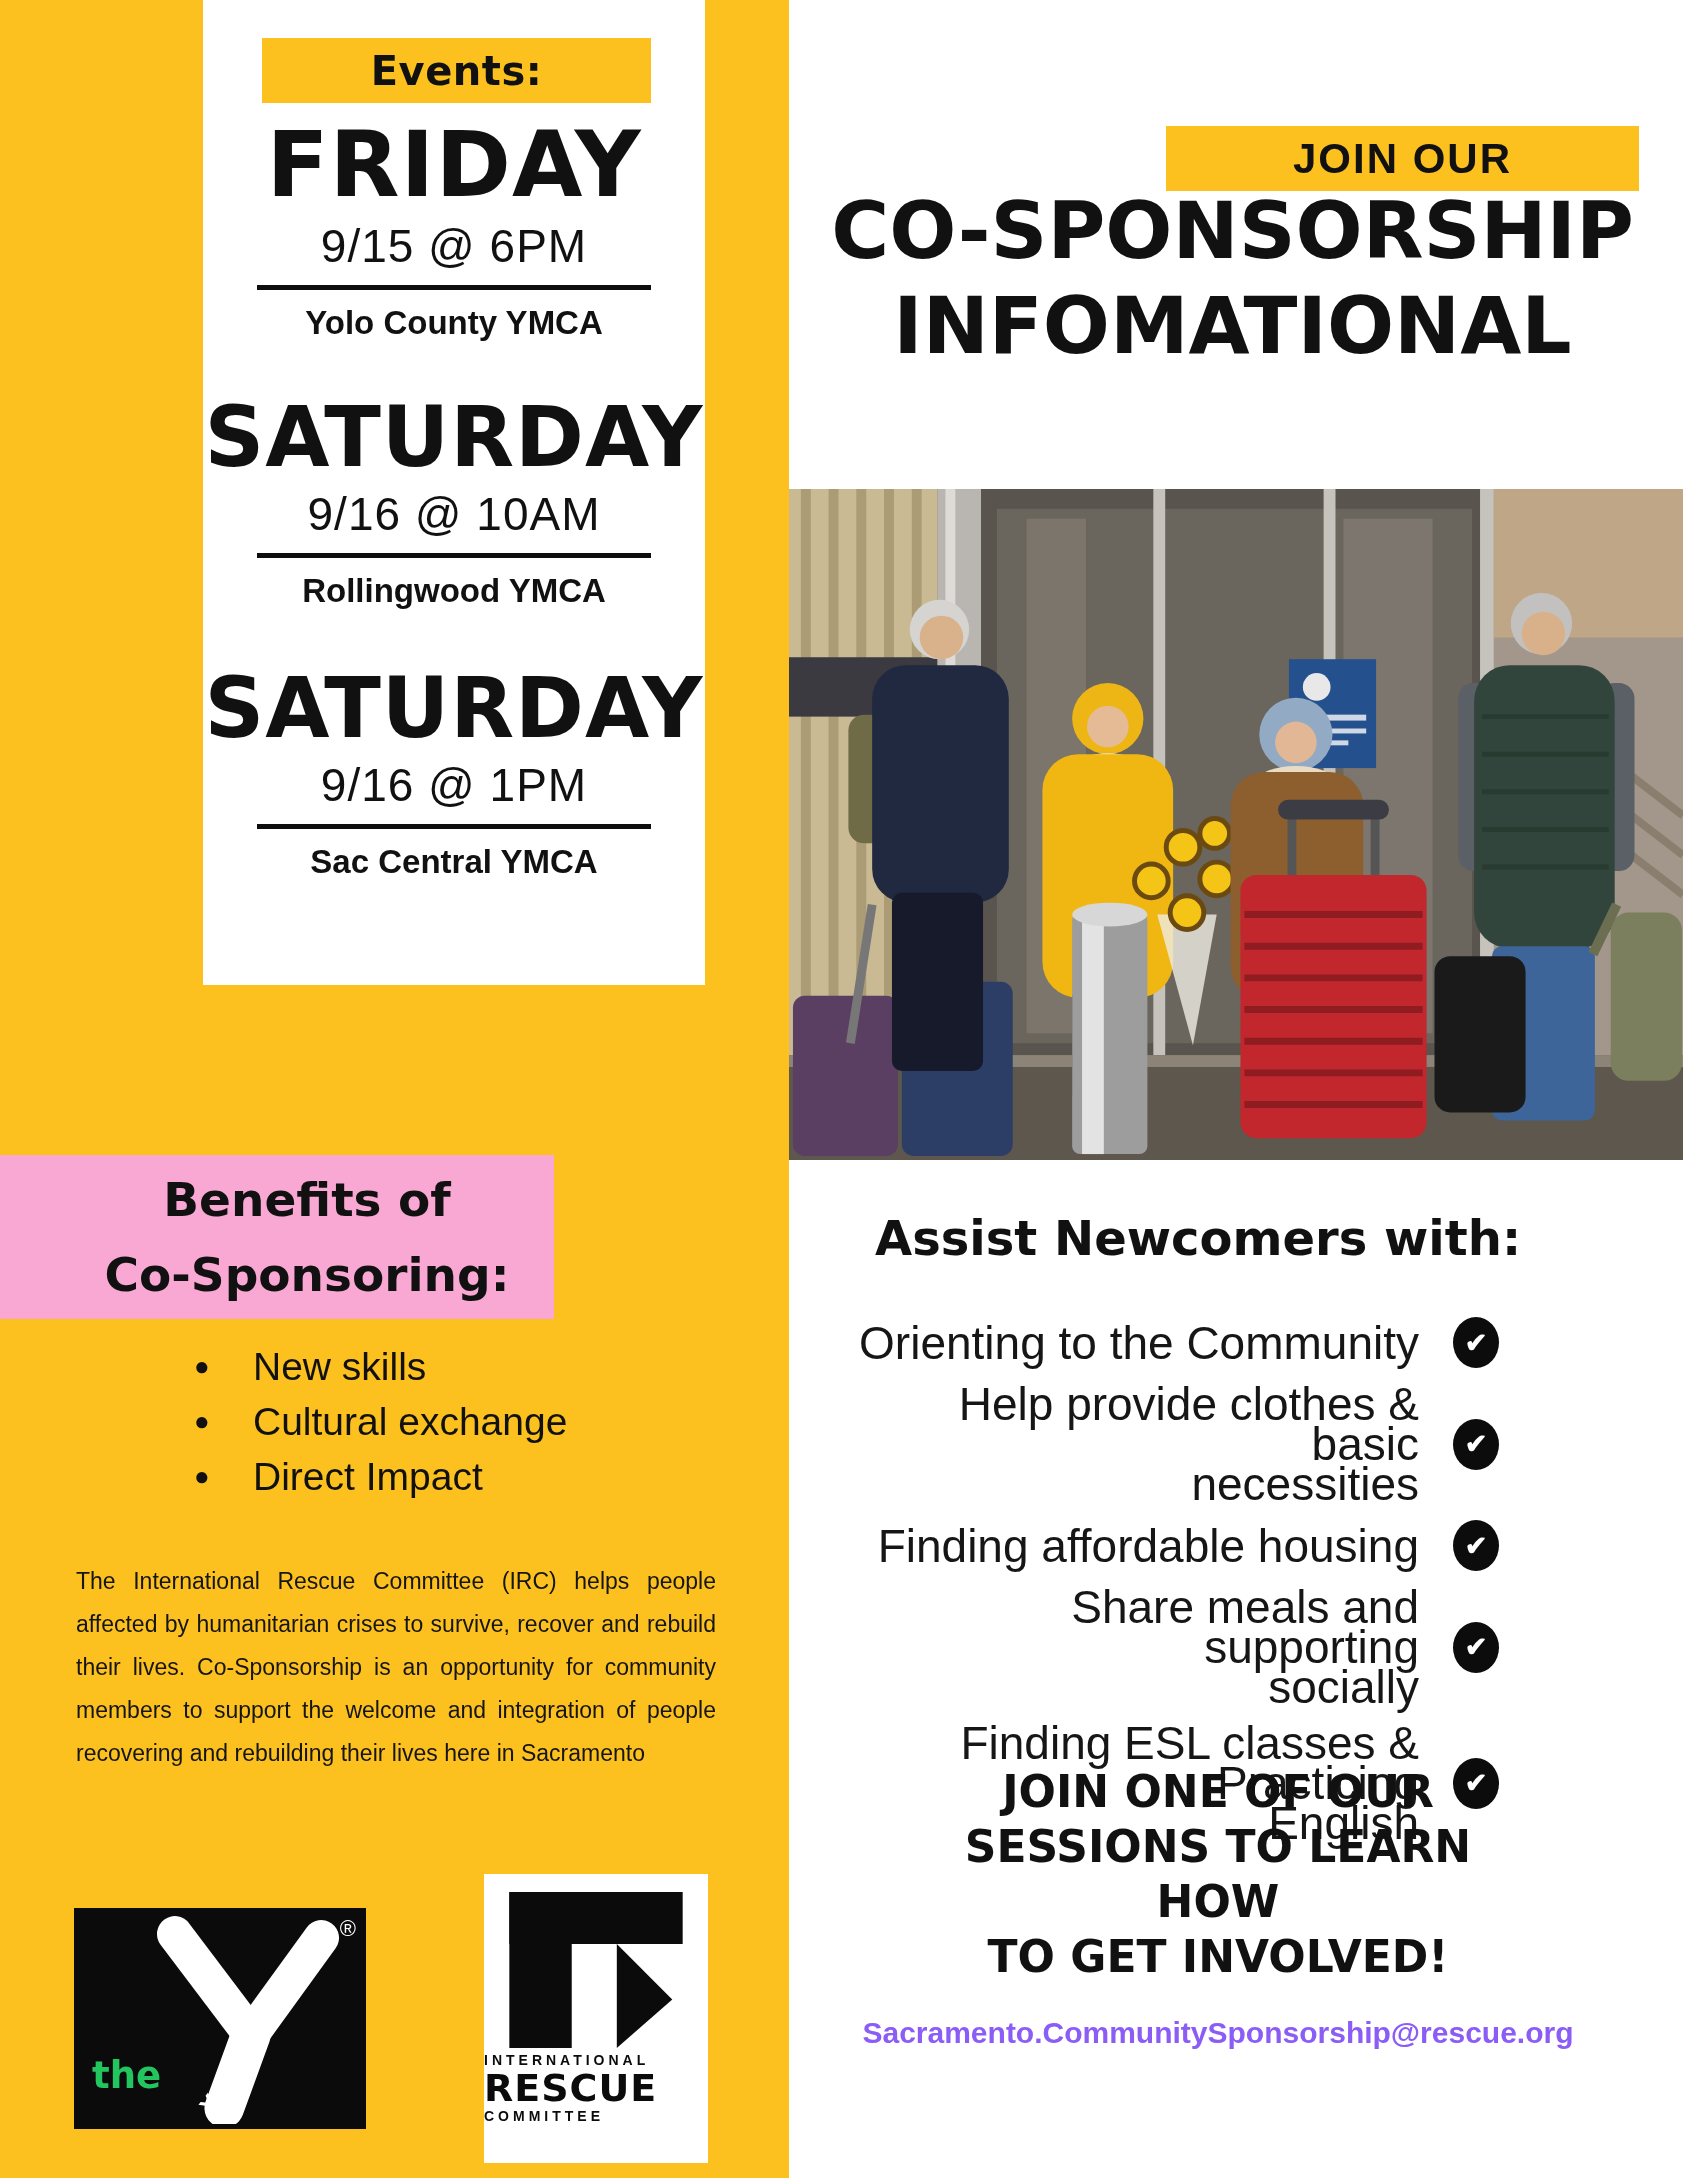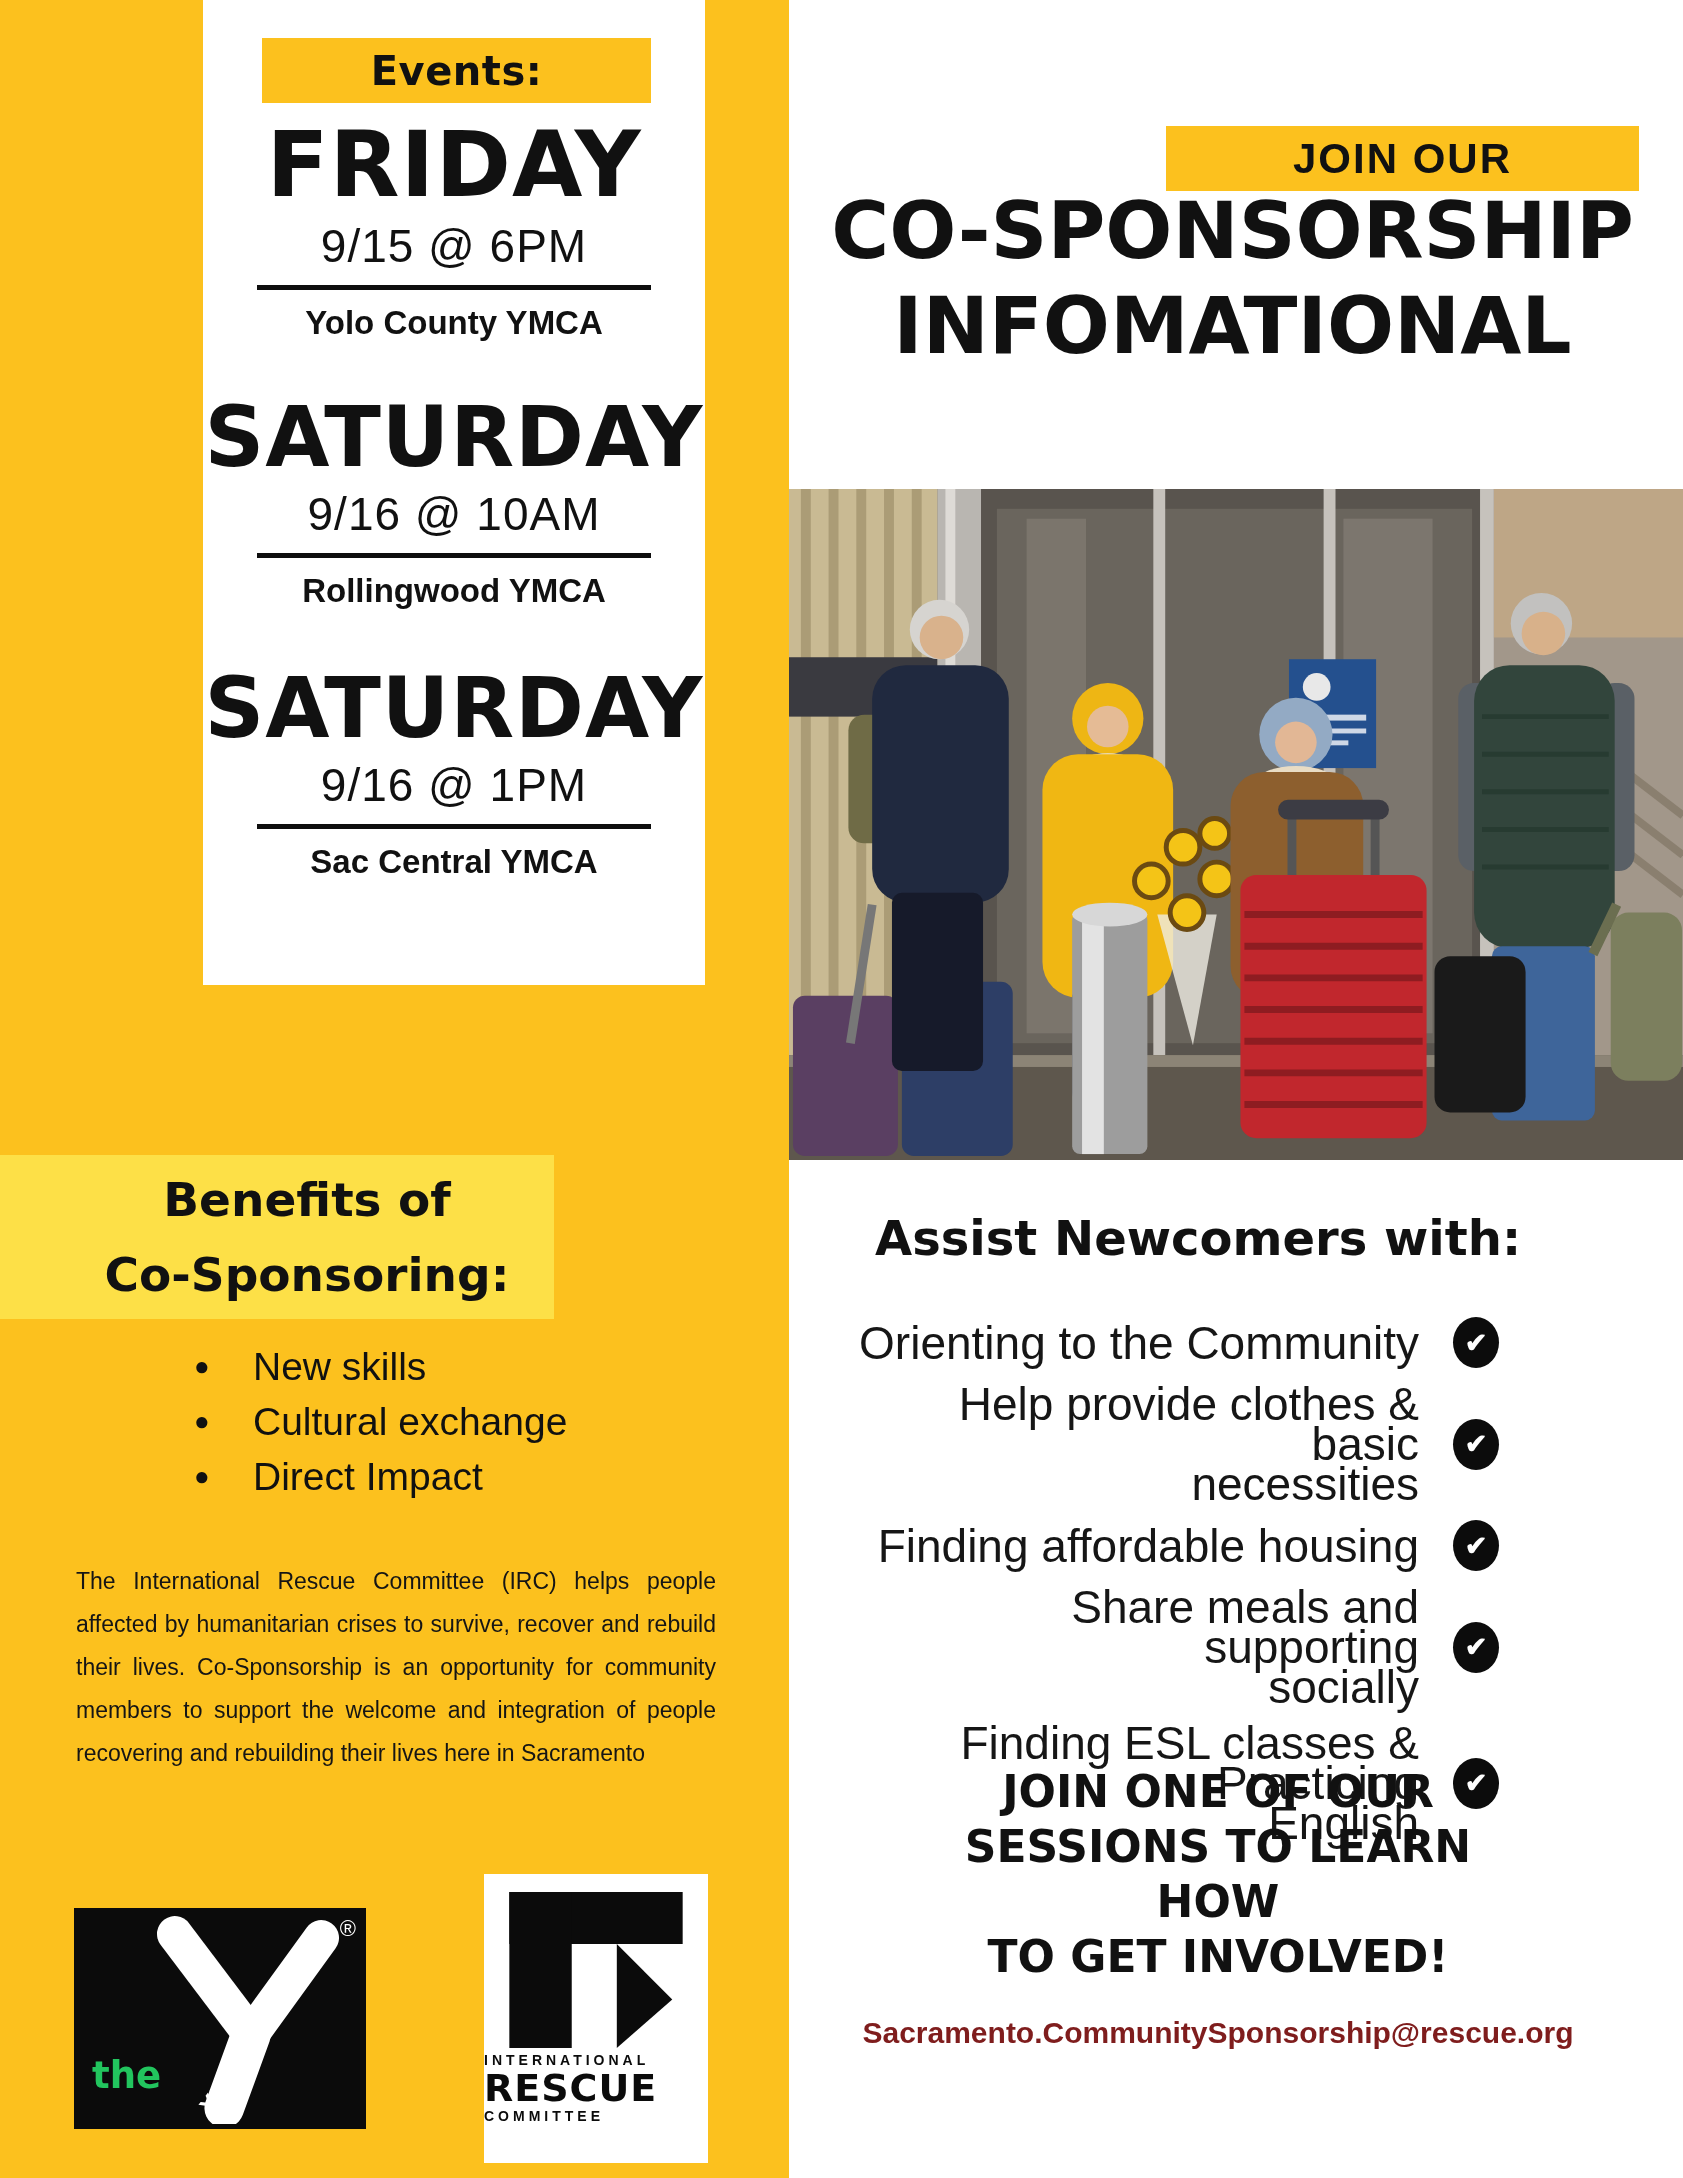--- a/index.html
+++ b/index.html
@@ -17,21 +17,21 @@
   .event{position:absolute;left:0;width:100%;text-align:center;}
   .event .day{font-family:"DejaVu Sans",sans-serif;font-weight:800;letter-spacing:1px;line-height:1.05;}
   .event.e1 .day{font-size:91px;}
   .event.e2 .day,.event.e3 .day{font-size:83px;}
   .event .when{font-size:46px;font-weight:500;margin-top:6px;letter-spacing:1px;}
   .event .rule{width:394px;height:0;border-bottom:5px solid #0e0e0e;margin:12px auto 14px auto;}
   .event .where{font-size:33px;font-weight:700;}
   .e1{top:117px;} .e2{top:394px;} .e3{top:665px;}
 
   
-  .benefits-box{position:absolute;left:0;top:1155px;width:554px;height:164px;background:#fde047;
+  .benefits-box{position:absolute;left:0;top:1155px;width:554px;height:164px;background:#f9a8d4;
                 display:flex;flex-direction:column;justify-content:center;padding-left:60px;box-sizing:border-box;}
   .benefits-box div{font-family:"DejaVu Sans",sans-serif;font-size:47px;font-weight:800;line-height:75px;text-align:center;}
   .benefit-list{position:absolute;left:194px;top:1339px;list-style:none;margin:0;padding:0;}
   .benefit-list li{font-size:39px;font-weight:500;line-height:55px;position:relative;padding-left:59px;}
   .benefit-list li::before{content:"●";position:absolute;left:0;top:0;font-size:26px;line-height:55px;}
 
   .about-par{position:absolute;left:76px;top:1537px;width:640px;font-size:23px;line-height:43px;
              text-align:justify;color:#151515;}
 
   
@@ -65,21 +65,21 @@
   .check-row{display:flex;align-items:center;justify-content:flex-end;margin-bottom:16px;}
   .check-text{flex:1;text-align:right;font-size:46px;line-height:40px;color:#161616;}
   .check-text span{display:block;}
   .check-text span:empty{display:none;}
   .check-circle{width:46px;height:51px;border-radius:50%;background:#0c0c0c;margin-left:34px;flex:0 0 auto;
                 display:flex;align-items:center;justify-content:center;color:#fff;font-size:27px;font-weight:700;}
 
   .cta{position:absolute;left:896px;top:1764px;width:644px;text-align:center;
        font-family:"DejaVu Sans",sans-serif;font-weight:800;font-size:44px;line-height:55px;}
   .email{position:absolute;left:842px;top:2016px;width:752px;text-align:center;
-         font-size:30px;font-weight:700;color:#7f1d1d;text-decoration:none;display:block;}
+         font-size:30px;font-weight:700;color:#8b5cf6;text-decoration:none;display:block;}
 </style>
 </head>
 <body>
 
 <div class="page">
 
   <div class="left-col"></div>
 
   <div class="events-card">
     <div class="events-bar">

